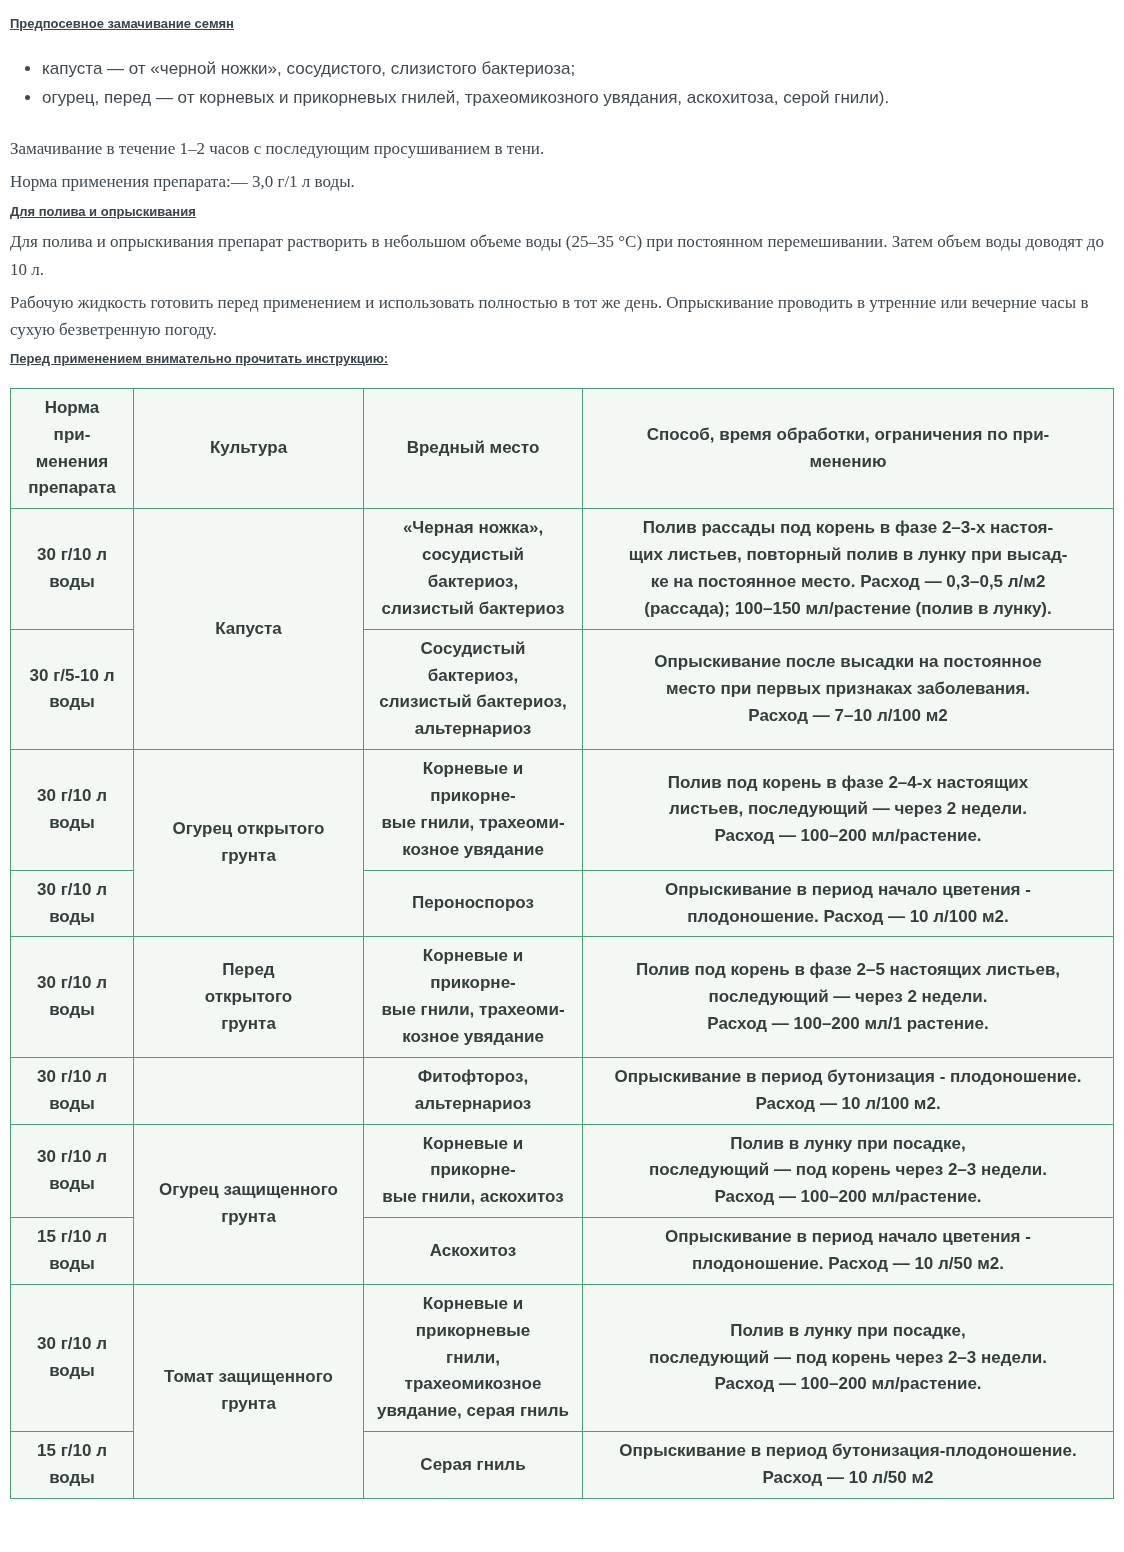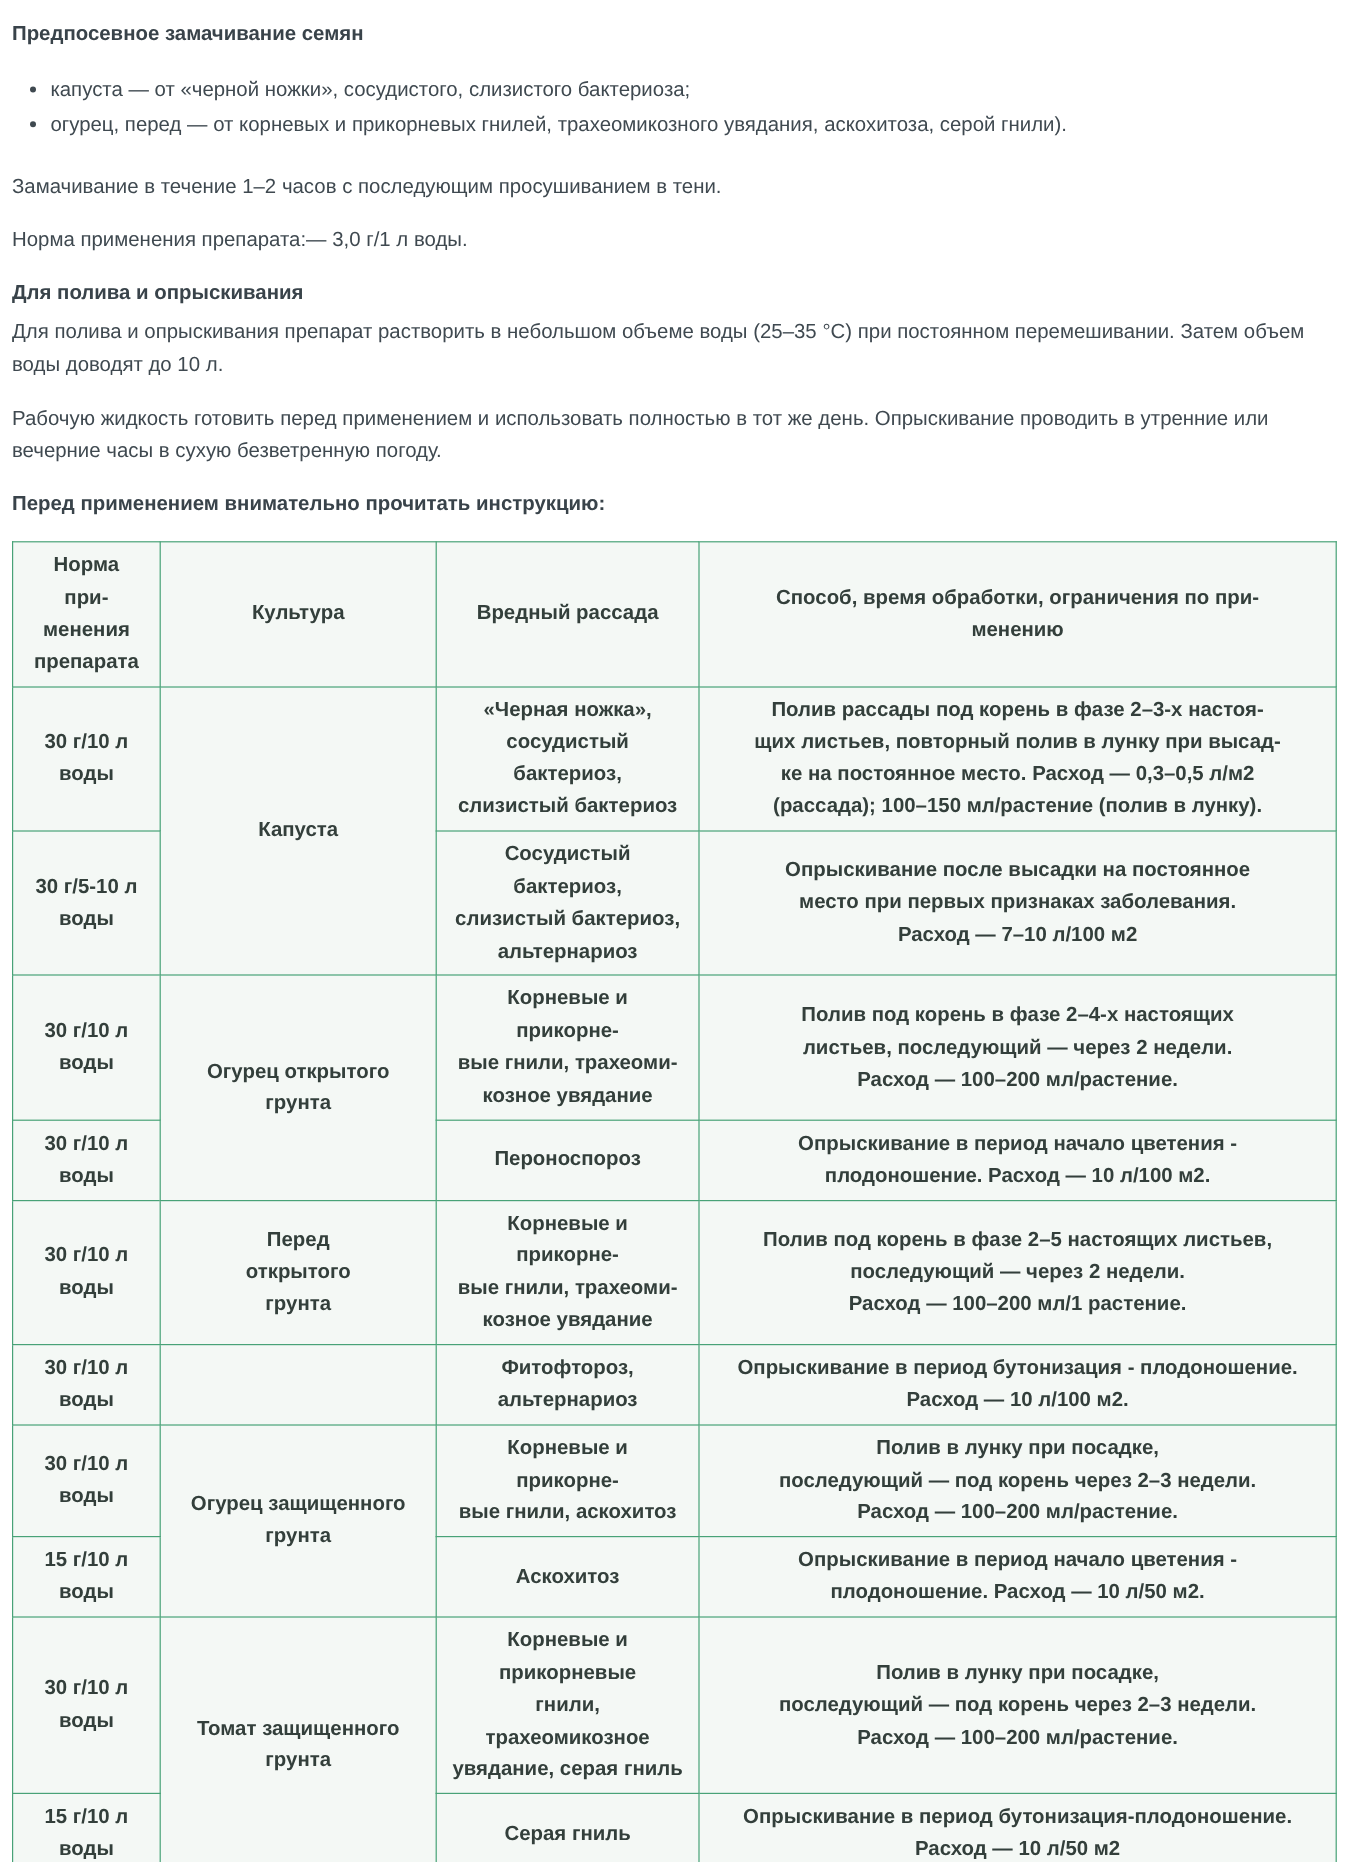--- a/index.html
+++ b/index.html
@@ -14,35 +14,37 @@
     line-height: 1.6;
     width: 1124px;
     box-sizing: border-box;
   }
   .page {
     padding: 10px 10px 20px 10px;
     box-sizing: border-box;
   }
   .h-bold {
     font-weight: bold;
-    font-size: 17px;
+    font-size: 13px;
     margin: 4px 0 6px 0;
     color: #39434a;
+    text-decoration: underline;
   }
   .h-bold.mt {
   }
   ul.dash-list {
     margin: 20px 0 24px 0;
     padding-left: 32px;
   }
   ul.dash-list li {
     margin: 2px 0;
   }
   p.para {
-    margin: 17px 0;
+    margin: 6px 0;
+    font-family: Liberation Serif, serif;
   }
   table.app-table {
     border-collapse: collapse;
     width: 1104px;
     table-layout: fixed;
     margin-top: 18px;
     color: #333f3b;
   }
   table.app-table col.c1 { width: 123px; }
   table.app-table col.c2 { width: 230px; }
@@ -89,21 +91,21 @@
         <col class="c3">
         <col class="c4">
     </colgroup>
     <thead>
       <tr>
         <th>Норма
 при-
 менения
 препарата</th>
         <th>Культура</th>
-        <th>Вредный рассада</th>
+        <th>Вредный место</th>
         <th>Способ, время обработки, ограничения по при-
 менению</th>
       </tr>
     </thead>
     <tbody>
       <tr>
         <td>30 г/10 л
 воды</td>
         <td rowspan="2">Капуста</td>
         <td>«Черная ножка»,

